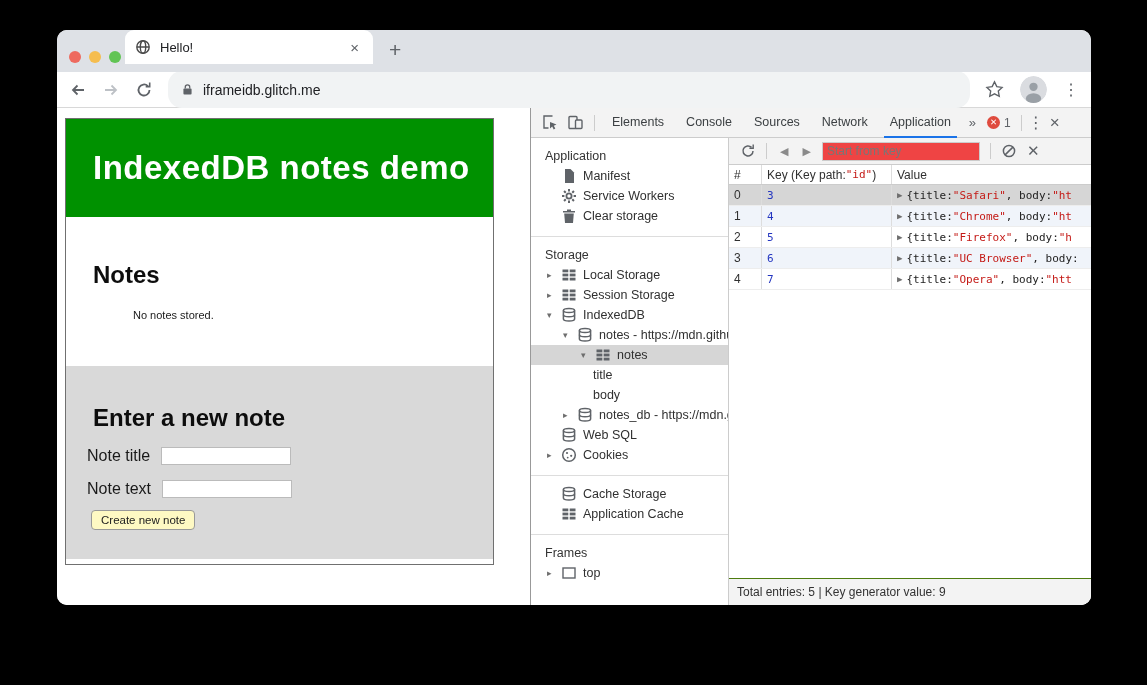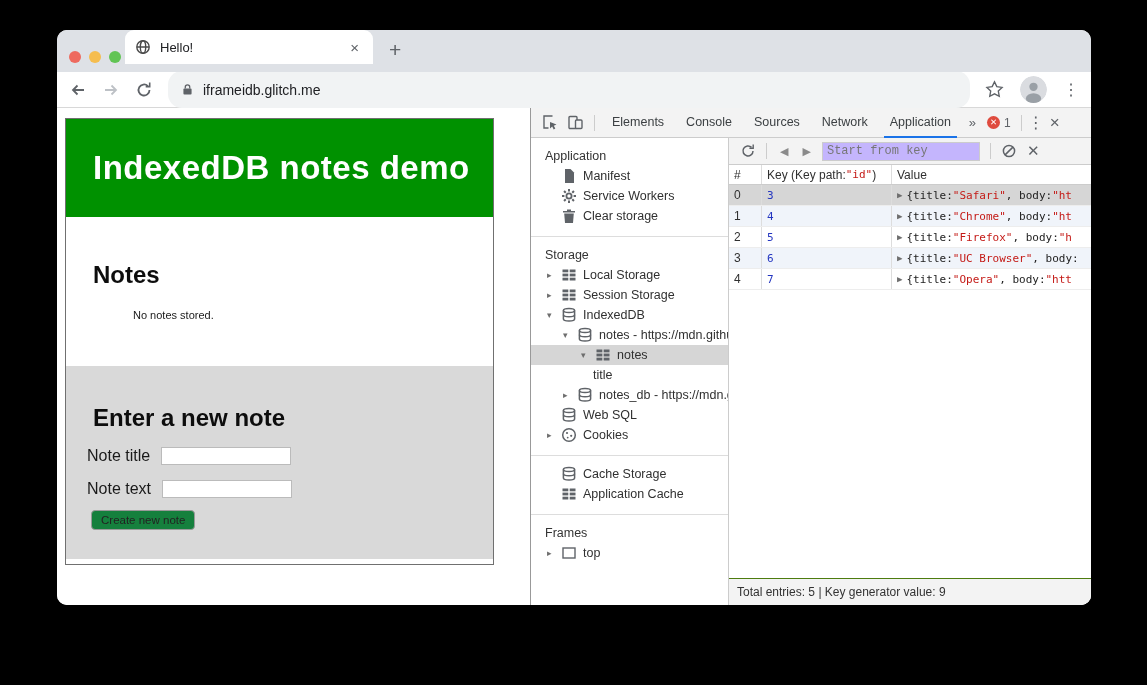--- a/index.html
+++ b/index.html
@@ -40,21 +40,21 @@
   .banner{height:98px;background:var(--banner-green);display:flex;align-items:center}
   .banner h1{color:#fff;font-size:33px;font-weight:bold;margin-left:27px;letter-spacing:.5px}
   .notes-sec{height:149px}
   .notes-sec h2{font-size:24px;font-weight:bold;padding:44px 0 0 27px;color:#0d0d0d}
   .notes-sec p{font-size:11px;padding:20px 0 0 67px;color:#1a1a1a}
   .form-sec{height:193px;background:var(--form-gray)}
   .form-sec h2{font-size:24px;font-weight:bold;padding:38px 0 0 27px;color:#0d0d0d}
   .f-row{display:flex;align-items:center;margin:15px 0 0 21px;gap:11px}
   .f-row label{font-size:16px;color:#1a1a1a}
   .f-row input{width:130px;height:18px;border:1px solid #bbb;background:#fff;font-size:12px;padding:0 3px}
-  .create-btn{margin:12px 0 0 25px;height:20px;padding:0 9px;font-size:11.5px;color:#222;background:#15803d;
+  .create-btn{margin:12px 0 0 25px;height:20px;padding:0 9px;font-size:11.5px;color:#222;background:#fef9c3;
     border:1px solid #999;border-radius:4px;font-family:"Liberation Sans",sans-serif}
   .strip{height:5px;background:#fff}
   
   .devtools{flex:1;min-width:0;border-left:1px solid #999;display:flex;flex-direction:column;background:#fff;color:#333}
   .dt-tabbar{height:30px;flex:none;background:#f3f3f3;border-bottom:1px solid #ccc;display:flex;align-items:center;padding:0 7px;font-size:12.5px;color:#3c4043}
   .dt-ibtn{width:17px;height:17px;color:#5f6368;margin:0 4px;flex:none}
   .dt-sep{width:1px;height:16px;background:#ccc;margin:0 6px;flex:none}
   .dt-tabs{display:flex;height:30px}
   .dt-tab{padding:0 11px;line-height:29px;position:relative;white-space:nowrap}
   .dt-tab.selected::after{content:"";position:absolute;left:5px;right:5px;bottom:0;height:2px;background:var(--accent-blue)}
@@ -73,22 +73,22 @@
   .sb-item{height:20px;display:flex;align-items:center;white-space:nowrap;overflow:hidden;color:#303030}
   .sb-item.selected{background:var(--selected-gray)}
   .lvl1{padding-left:16px}.lvl2{padding-left:32px}.lvl3{padding-left:50px}.lvl4{padding-left:62px}
   .sb-arrow{width:14px;flex:none;font-size:9px;color:#6e6e6e}
   .sb-icon{width:16px;height:16px;flex:none;margin-right:6px;color:#5f6368}
   
   .dt-main{flex:1;min-width:0;display:flex;flex-direction:column}
   .dt-toolbar{height:27px;flex:none;background:#f3f3f3;border-bottom:1px solid #ccc;display:flex;align-items:center;padding:0 7px}
   .tb-ico{width:16px;height:16px;color:#5f6368;margin:0 4px;flex:none}
   .tb-arr{font-size:11px;color:#8a8a8a;padding:0 7px}
-  .tb-input{width:158px;height:19px;border:1px solid #ccc;background:#c4b5fd;font-size:12px;padding:0 4px;margin:0 4px;
-    font-family:Liberation Mono, monospace}
+  .tb-input{width:158px;height:19px;border:1px solid #ccc;background:#ef4444;font-size:12px;padding:0 4px;margin:0 4px;
+    font-family:Liberation Sans, sans-serif}
   .tb-input::placeholder{color:#777}
   .tb-x{color:#5f6368;font-size:15px;padding:0 6px}
   .grid-header{height:20px;flex:none;display:flex;align-items:center;border-bottom:1px solid #ccc;font-size:12px;color:#303030;background:#fff}
   .gh-cell{height:100%;display:flex;align-items:center;padding-left:5px;border-right:1px solid #ddd;overflow:hidden;white-space:nowrap}
   .col-hash{width:33px;flex:none}.col-key{width:130px;flex:none}.col-value{flex:1;border-right:none}
   .mono{font-family:"DejaVu Sans Mono",monospace;font-size:11px}
   .red{color:var(--string-red)}
   .grid-rows{flex:none}
   .grid-row{height:21px;display:flex;align-items:center;border-bottom:1px solid #ededed;background:#fff}
   .grid-row.alt{background:var(--alt-row)}
@@ -329,20 +329,23 @@
                     <rect x="8.7" y="6.6" width="5.8" height="2.8"></rect>
                     <rect x="1.5" y="10.7" width="5.8" height="2.8"></rect>
                     <rect x="8.7" y="10.7" width="5.8" height="2.8"></rect>
                   </svg>
                 </span>
                 <span>notes</span>
               </div>
               <div class="sb-item lvl4">
                 <span>title</span>
               </div>
+              <div class="sb-item lvl4">
+                <span>body</span>
+              </div>
               <div class="sb-item lvl2">
                 <span class="sb-arrow">▸</span>
                 <span class="sb-icon">
                   <svg viewBox="0 0 16 16" fill="none" stroke="currentColor" stroke-width="1.5">
                     <ellipse cx="8" cy="3.4" rx="5.6" ry="2"></ellipse>
                     <path d="M2.4 3.4v4.3c0 1.1 2.5 2 5.6 2s5.6-.9 5.6-2V3.4"></path>
                     <path d="M2.4 7.7V12c0 1.1 2.5 2 5.6 2s5.6-.9 5.6-2V7.7"></path>
                   </svg>
                 </span>
                 <span>notes_db - https://mdn.git</span>

